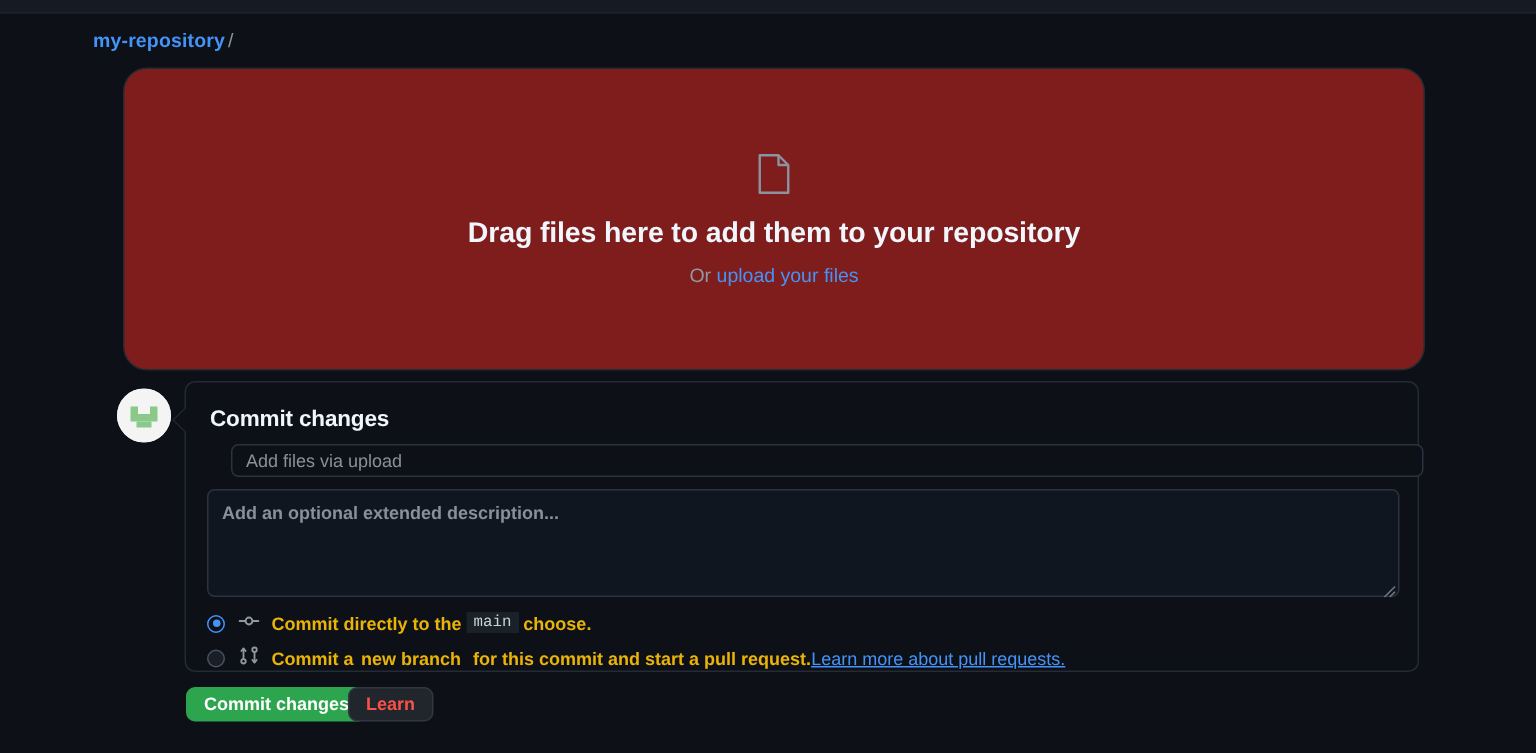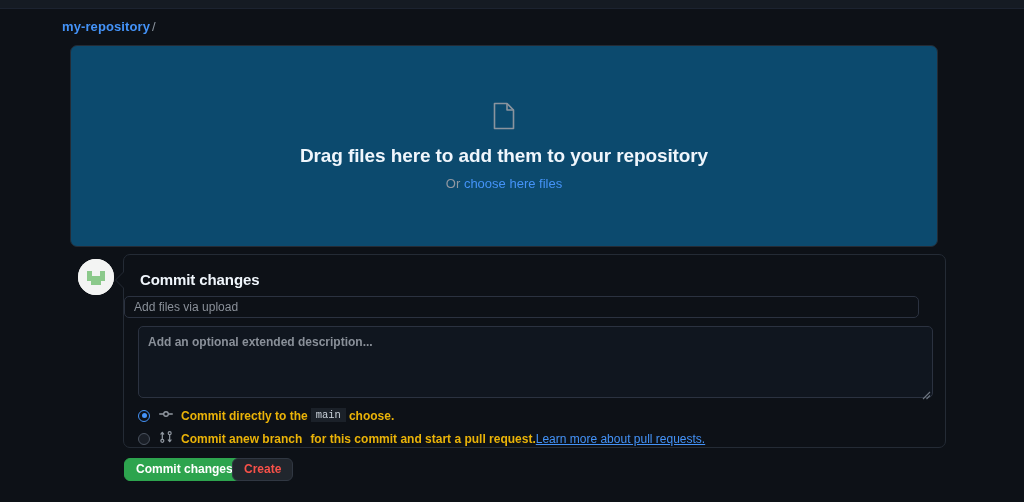--- a/index.html
+++ b/index.html
@@ -51,27 +51,27 @@
   }
   .breadcrumb-sep {
     color: #8b949e;
     font-weight: 400;
     margin-left: 2px;
   }
 
   
   .dropzone {
     position: absolute;
-    left: 70px;
+    left: 82px;
     top: 45px;
     width: 868px;
     height: 202px;
     border: 1px solid #242b35;
-    border-radius: 7px;
-    background: #0c4a6e;
+    border-radius: 16px;
+    background: #7f1d1d;
     box-sizing: border-box;
     display: flex;
     flex-direction: column;
     align-items: center;
     justify-content: center;
     cursor: pointer;
   }
   .dropzone-icon {
     width: 24px;
     height: 28px;
@@ -145,21 +145,21 @@
     left: 16px;
     top: 16px;
     font-size: 15px;
     font-weight: 700;
     color: #f0f6fc;
     letter-spacing: -0.1px;
   }
 
   .commit-message-input {
     position: absolute;
-    left: 0;
+    left: 30px;
     top: 41px;
     width: 795px;
     height: 22px;
     box-sizing: border-box;
     background: #0d1117;
     border: 1px solid #2b3240;
     border-radius: 5px;
     color: #e6edf3;
     font-family: "Liberation Sans", sans-serif;
     font-size: 12px;
@@ -313,21 +313,21 @@
   <div class="dropzone">
     <span class="dropzone-icon">
       <svg width="24" height="28" viewBox="0 0 24 28" fill="none" xmlns="http://www.w3.org/2000/svg">
         <path d="M2.5 1.5H15L21.5 8V26.5H2.5V1.5Z" stroke="#8b949e" stroke-width="1.6" stroke-linejoin="round"></path>
         <path d="M15 1.5V8H21.5" stroke="#8b949e" stroke-width="1.6" stroke-linejoin="round"></path>
       </svg>
     </span>
     <div class="dropzone-title">Drag files here to add them to your repository</div>
     <div class="dropzone-sub">
       <span>Or</span>
-      <span class="dropzone-link">choose here files</span>
+      <span class="dropzone-link">upload your files</span>
     </div>
   </div>
 
   <div class="avatar">
     <svg width="36" height="36" viewBox="0 0 36 36" xmlns="http://www.w3.org/2000/svg">
       <rect width="36" height="36" fill="#f3f4f3"></rect>
       <g fill="#8bc98b">
         <rect x="9" y="12" width="5" height="5"></rect>
         <rect x="22" y="12" width="5" height="5"></rect>
         <rect x="9" y="17" width="18" height="5"></rect>
@@ -369,22 +369,22 @@
       <span class="radio-dot unchecked"></span>
       <span class="row-icon">
         <svg width="14" height="14" viewBox="0 0 16 16" xmlns="http://www.w3.org/2000/svg">
           <circle cx="3.8" cy="12.4" r="1.7" fill="none" stroke="#9198a1" stroke-width="1.4"></circle>
           <circle cx="12.2" cy="3.6" r="1.7" fill="none" stroke="#9198a1" stroke-width="1.4"></circle>
           <path d="M3.8 10.7V3.2 M12.2 5.3v7.5" stroke="#9198a1" stroke-width="1.4" stroke-linecap="round"></path>
           <path d="M2.2 4.6L3.8 2.6L5.4 4.6 M10.6 11.4l1.6 2l1.6-2" stroke="#9198a1" stroke-width="1.4" stroke-linecap="round" stroke-linejoin="round" fill="none"></path>
         </svg>
       </span>
       <span class="row-label">Commit a</span>
-      <span class="row-label" style="margin-left:0;">new branch</span>
+      <span class="row-label" style="margin-left:5px;">new branch</span>
       <span class="row-label" style="margin-left:8px;">for this commit and start a pull request.</span>
       <span class="pr-link">Learn more about pull requests.</span>
     </div>
   </div>
 
   <button class="btn-commit">Commit changes</button>
-  <button class="btn-cancel">Create</button>
+  <button class="btn-cancel">Learn</button>
 
 </div>
 
 </body></html>

